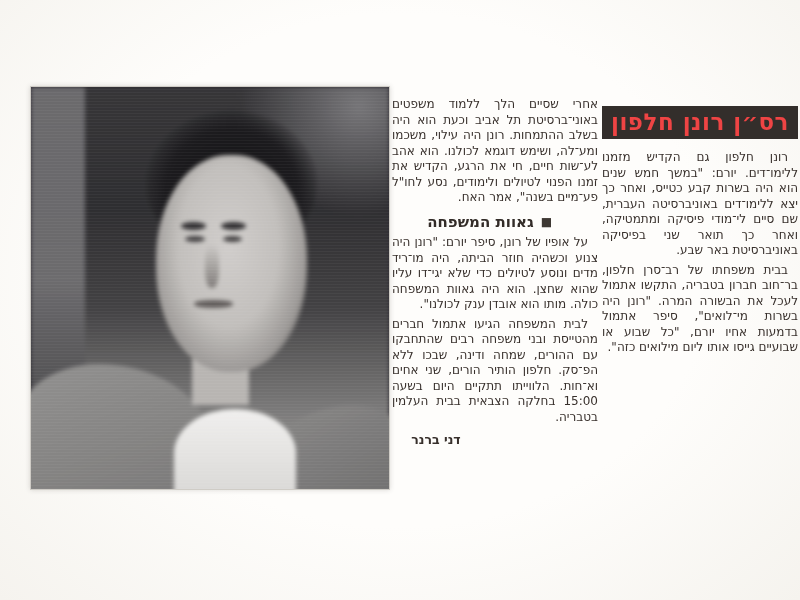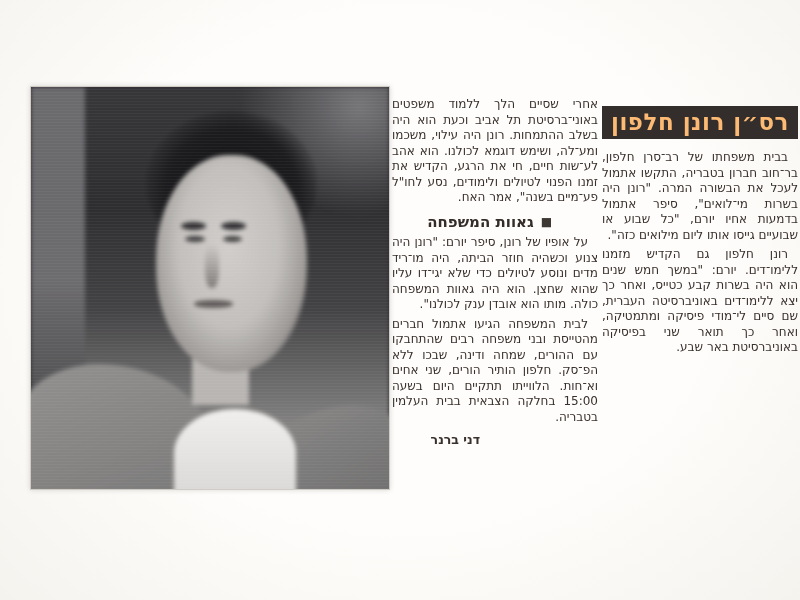--- a/index.html
+++ b/index.html
@@ -45,38 +45,38 @@
     position:absolute;direction:rtl;color:#38302c;
     font-size:12px;line-height:15.5px;text-align:justify;
   }
   .col-middle{left:392px;top:97px;width:206px;}
   .col-right{left:602px;top:106px;width:196px;}
 
   .para{margin:0 0 4px 0;}
   .para.indent{text-indent:10px;}
 
   .headline-bar{
-    height:33px;background:#332e2b;color:#fdba74;
+    height:33px;background:#332e2b;color:#ef4444;
     display:flex;align-items:center;justify-content:center;
     margin-bottom:11px;
   }
   .headline-text{
     font-weight:bold;font-size:23px;letter-spacing:0.5px;white-space:nowrap;
   }
 
   .subhead{
     display:flex;align-items:center;gap:7px;
     margin:9px 46px 5px 0;
     font-weight:bold;font-size:15px;color:#332c28;
   }
   .subhead .bullet{font-size:12px;line-height:12px;color:#3e3833;}
 
   .byline{
     margin-top:7px;padding-left:0;padding-right:118px;
-    font-weight:bold;font-size:12.5px;text-align:right;white-space:nowrap;
+    font-weight:bold;font-size:12.5px;text-align:center;white-space:nowrap;
   }
 </style>
 </head>
 <body>
 
 <div class="scan">
 
   <div class="photo">
     <div class="photo-inner">
       <div class="p-bg"></div>
@@ -95,22 +95,22 @@
       <div class="p-nose"></div>
       <div class="p-mouth"></div>
     </div>
     <div class="p-grain" style="position:absolute;inset:0;"></div>
   </div>
 
   <div class="col col-right">
     <div class="headline-bar">
       <span class="headline-text">רס״ן רונן חלפון</span>
     </div>
+    <p class="para indent">רונן חלפון גם הקדיש מזמנו ללימו־דים. יורם: "במשך חמש שנים הוא היה בשרות קבע כטייס, ואחר כך יצא ללימו־דים באוניברסיטה העברית, שם סיים לי־מודי פיסיקה ומתמטיקה, ואחר כך תואר שני בפיסיקה באוניברסיטת באר שבע.</p>
     <p class="para indent">בבית משפחתו של רב־סרן חלפון, בר־חוב חברון בטבריה, התקשו אתמול לעכל את הבשורה המרה. "רונן היה בשרות מי־לואים", סיפר אתמול בדמעות אחיו יורם, "כל שבוע או שבועיים גייסו אותו ליום מילואים כזה".</p>
-    <p class="para indent">רונן חלפון גם הקדיש מזמנו ללימו־דים. יורם: "במשך חמש שנים הוא היה בשרות קבע כטייס, ואחר כך יצא ללימו־דים באוניברסיטה העברית, שם סיים לי־מודי פיסיקה ומתמטיקה, ואחר כך תואר שני בפיסיקה באוניברסיטת באר שבע.</p>
   </div>
 
   <div class="col col-middle">
     <p class="para">אחרי שסיים הלך ללמוד משפטים באוני־ברסיטת תל אביב וכעת הוא היה בשלב ההתמחות. רונן היה עילוי, משכמו ומע־לה, ושימש דוגמא לכולנו. הוא אהב לע־שות חיים, חי את הרגע, הקדיש את זמנו הפנוי לטיולים ולימודים, נסע לחו"ל פע־מיים בשנה", אמר האח.</p>
 
     <div class="subhead">
       <span class="bullet">■</span>
       <span>גאוות המשפחה</span>
     </div>
 

